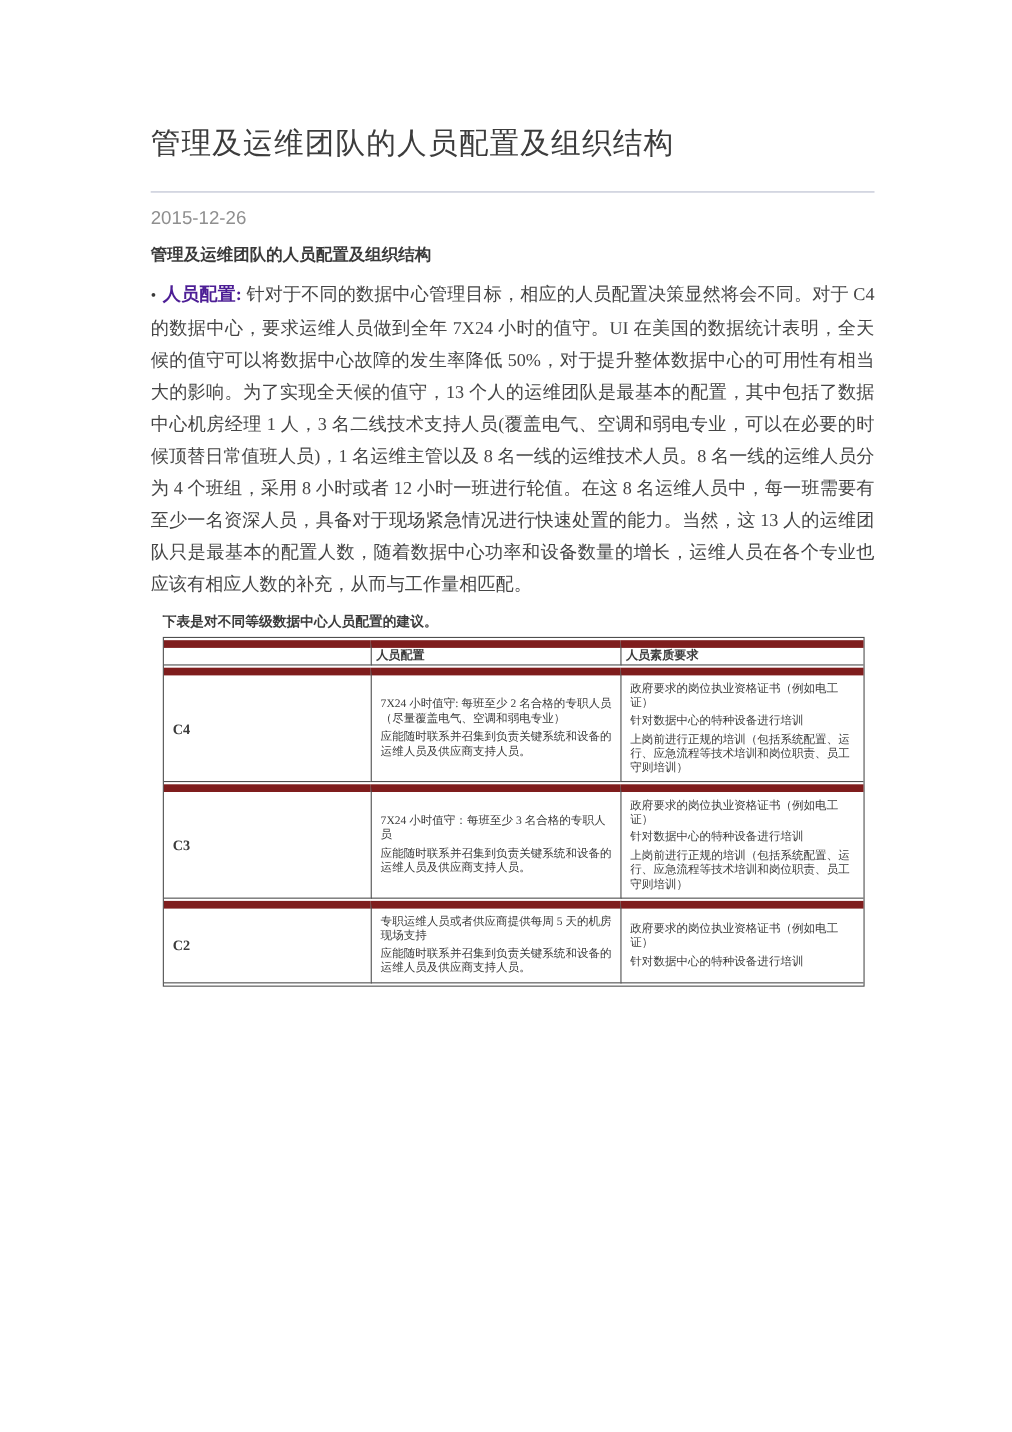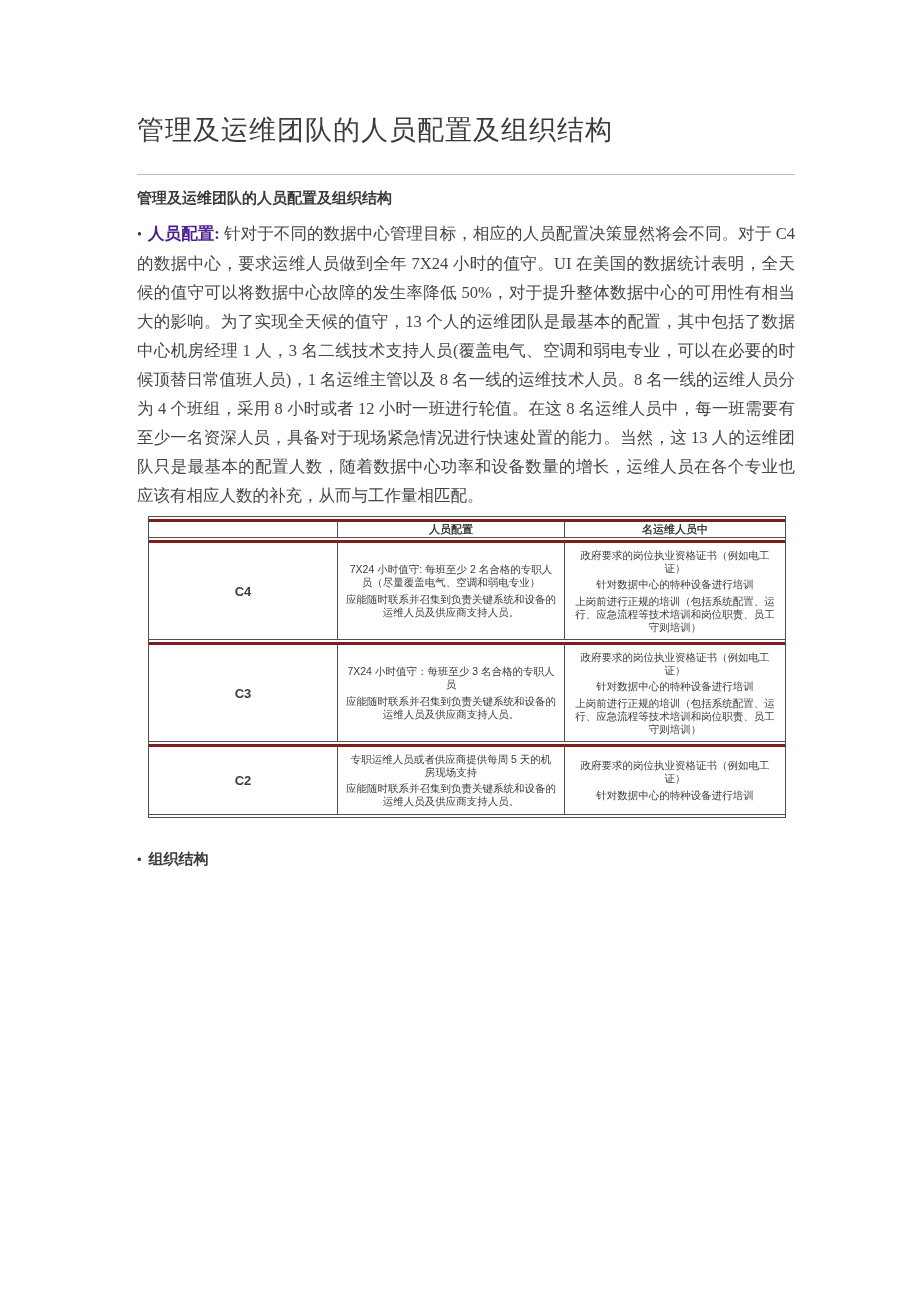--- a/index.html
+++ b/index.html
@@ -76,25 +76,26 @@
     font-family: "Liberation Sans", "DejaVu Sans", sans-serif;
     font-size: 10.5px;
     line-height: 13px;
     color: #3b3b3b;
     table-layout: fixed;
   }
   table.tier-table col.c1 { width: 188px; }
   table.tier-table col.c2 { width: 227px; }
   table.tier-table col.c3 { width: 221px; }
   table.tier-table th, table.tier-table td {
-    border-top: 3px solid #7f1d1d;
+    border-top: 7px solid #7f1d1d;
     border-bottom: 1px solid #4f4f4f;
-    text-align: center;
+    text-align: left;
     vertical-align: middle;
     padding: 2px 8px;
+    font-family: Liberation Serif, serif;
   }
   table.tier-table th { font-weight: 700; padding: 1px 4px; font-size: 11px; }
   table.tier-table td + td, table.tier-table th + th { border-left: 1px solid #4f4f4f; }
   table.tier-table td.tier { font-weight: 700; font-size: 13px; }
   table.tier-table td p { margin: 3.5px 0; }
   .org-heading {
     margin-top: 30px;
     font-family: "Liberation Sans", "DejaVu Sans", sans-serif;
     font-size: 15px;
     font-weight: 700;
@@ -106,37 +107,39 @@
 </head>
 <body>
 
 <div class="page">
   <div class="doc">
 
     <h1 class="doc-title">管理及运维团队的人员配置及组织结构</h1>
 
     <hr class="divider">
 
+    <div class="doc-date">2015-12-26</div>
 
     <div class="section-heading">管理及运维团队的人员配置及组织结构</div>
 
     <p class="body-para"><span class="bullet">•</span><b>人员配置:</b> <span>针对于不同的数据中心管理目标，相应的人员配置决策显然将会不同。对于 C4 的数据中心，要求运维人员做到全年 7X24 小时的值守。UI 在美国的数据统计表明，全天候的值守可以将数据中心故障的发生率降低 50%，对于提升整体数据中心的可用性有相当大的影响。为了实现全天候的值守，13 个人的运维团队是最基本的配置，其中包括了数据中心机房经理 1 人，3 名二线技术支持人员(覆盖电气、空调和弱电专业，可以在必要的时候顶替日常值班人员)，1 名运维主管以及 8 名一线的运维技术人员。8 名一线的运维人员分为 4 个班组，采用 8 小时或者 12 小时一班进行轮值。在这 8 名运维人员中，每一班需要有至少一名资深人员，具备对于现场紧急情况进行快速处置的能力。当然，这 13 人的运维团队只是最基本的配置人数，随着数据中心功率和设备数量的增长，运维人员在各个专业也应该有相应人数的补充，从而与工作量相匹配。</span></p>
 
+    <div class="tbl-caption">下表是对不同等级数据中心人员配置的建议。</div>
 
     <table class="tier-table">
       <colgroup>
           <col class="c1">
           <col class="c2">
           <col class="c3">
         </colgroup>
       <thead>
         <tr>
           <th></th>
           <th>人员配置</th>
-          <th>名运维人员中</th>
+          <th>人员素质要求</th>
         </tr>
       </thead>
       <tbody>
         <tr>
           <td class="tier">C4</td>
           <td>
             <p>7X24 小时值守: 每班至少 2 名合格的专职人员（尽量覆盖电气、空调和弱电专业）</p>
             <p>应能随时联系并召集到负责关键系统和设备的运维人员及供应商支持人员。</p>
           </td>
           <td>
@@ -164,17 +167,16 @@
             <p>应能随时联系并召集到负责关键系统和设备的运维人员及供应商支持人员。</p>
           </td>
           <td>
             <p>政府要求的岗位执业资格证书（例如电工证）</p>
             <p>针对数据中心的特种设备进行培训</p>
           </td>
         </tr>
       </tbody>
     </table>
 
-    <div class="org-heading"><span class="bullet">•</span><span>组织结构</span></div>
 
 
   </div>
 </div>
 
 </body></html>

